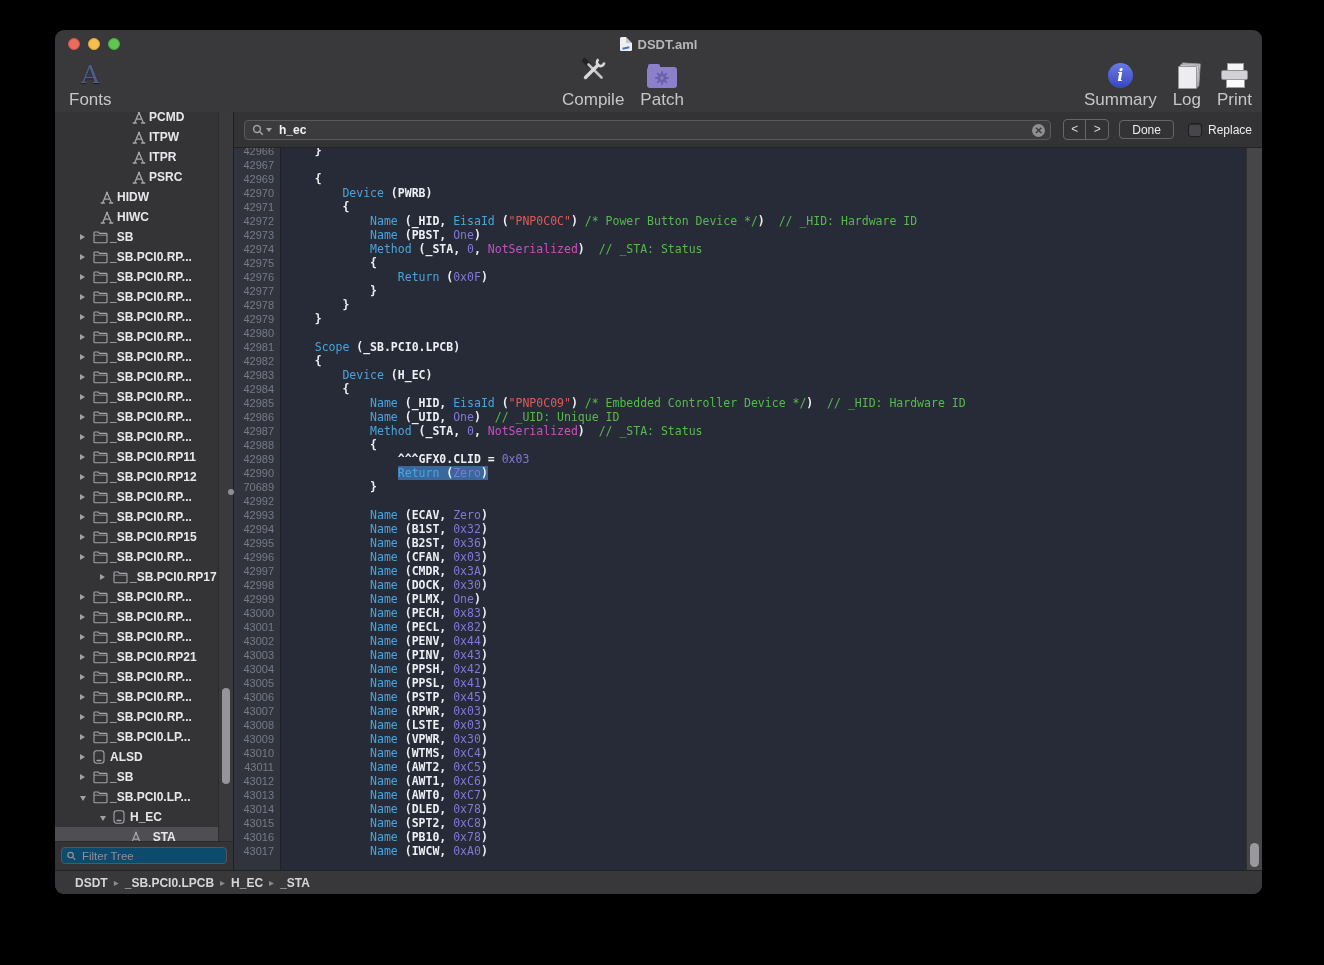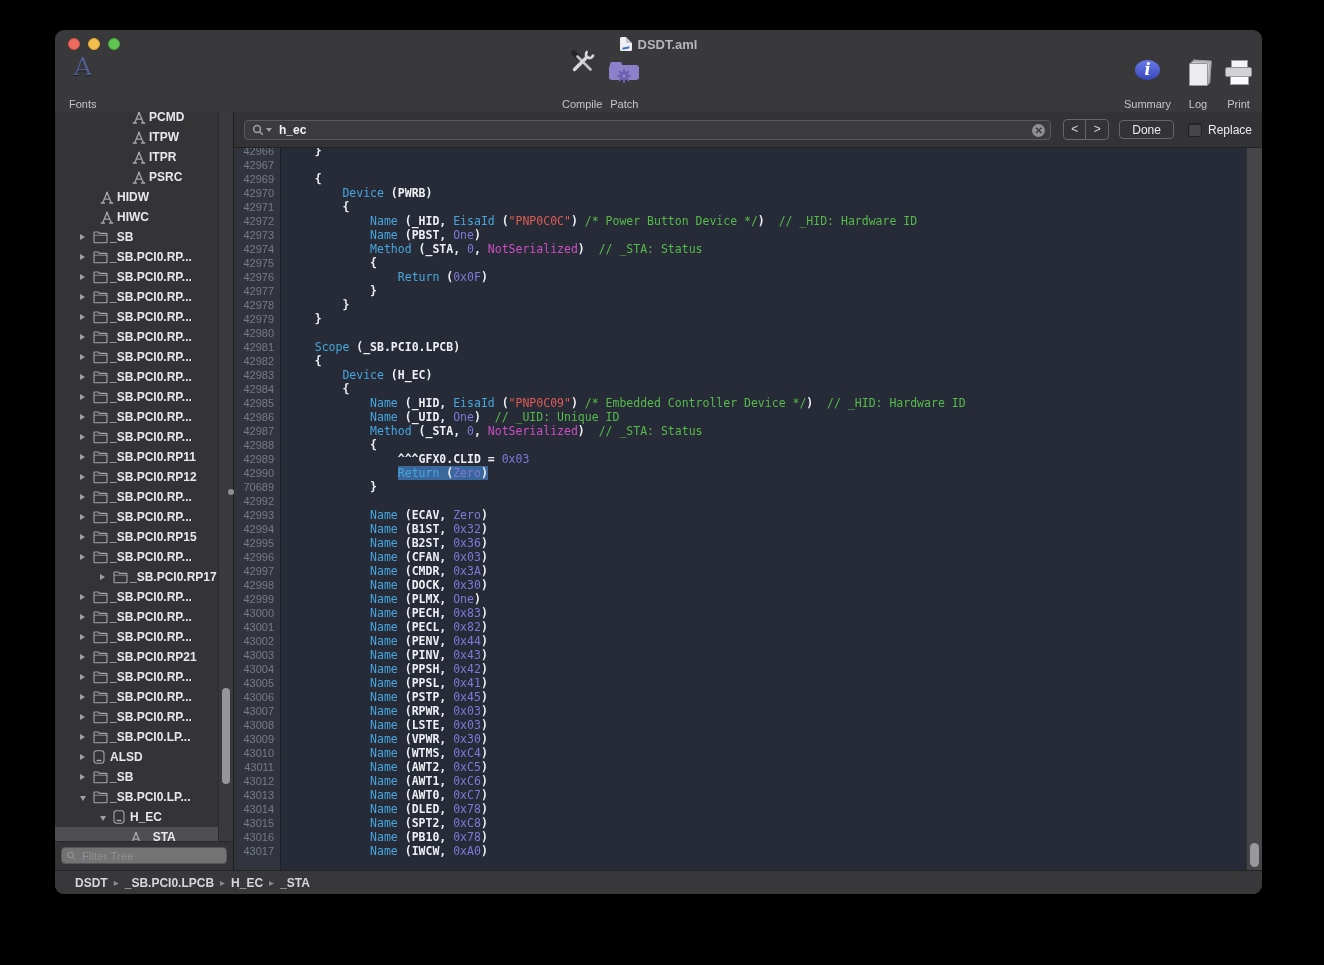--- a/index.html
+++ b/index.html
@@ -15,23 +15,23 @@
   .tl-zoom{background:#61c554;border:1px solid #4aa93c;box-sizing:border-box;}
   .title{position:absolute;left:0;right:0;top:0;height:28px;display:flex;align-items:center;justify-content:center;
     gap:6px;color:#b6b6ba;font-size:13px;font-weight:bold;}
   .doc-icon{width:12px;height:14px;background:#edeff3;border-radius:1.5px;position:relative;}
   .doc-icon:before{content:"";position:absolute;right:0;top:0;border:3px solid;border-color:#39393b #39393b #c5c8ce #c5c8ce;}
   .doc-icon:after{content:"";position:absolute;left:2px;top:6px;width:7px;height:4px;
     border-bottom:2px solid #4a72c4;transform:rotate(-12deg);}
   
   .toolbar{position:absolute;left:0;top:28px;right:0;height:54px;}
   .tbitem{display:flex;flex-direction:column;align-items:center;justify-content:flex-end;height:50px;}
-  .tbitem .lbl{font-size:11px;color:#c6c6ca;margin-top:18px;}
+  .tbitem .lbl{font-size:17px;color:#c6c6ca;margin-top:2px;}
   .tb-left{position:absolute;left:14px;top:2px;}
-  .tb-center{position:absolute;left:507px;top:2px;display:flex;gap:7px;}
+  .tb-center{position:absolute;left:507px;top:2px;display:flex;gap:16px;}
   .tb-right{position:absolute;right:10px;top:2px;display:flex;gap:16px;}
   .fonts-a{font-family:"DejaVu Serif",serif;font-size:25px;line-height:26px;color:#4e5d8c;
     text-shadow:0 1px 1px rgba(0,0,0,.5);}
   .patch-folder{width:30px;height:21px;background:#8d80ca;border-radius:3px;position:relative;margin-top:5px;}
   .patch-folder:before{content:"";position:absolute;left:1px;top:-3px;width:12px;height:5px;background:#8d80ca;
     border-radius:2px 2px 0 0;}
   .patch-folder svg{position:absolute;left:7px;top:2.5px;}
   .sum-circle{width:25px;height:25px;border-radius:50%;background:linear-gradient(#6b7ae8,#3746bd);
     display:flex;align-items:center;justify-content:center;}
   .sum-circle span{font-family:"DejaVu Serif",serif;font-style:italic;font-weight:bold;color:#fff;font-size:16px;line-height:16px;}
@@ -50,21 +50,21 @@
   .trow{height:20px;display:flex;align-items:center;font-size:12px;font-weight:bold;color:#e8e8ec;white-space:nowrap;}
   .trow.selected{background:#4e4e53;}
   .tri{width:13px;flex:0 0 13px;display:flex;align-items:center;}
   .tri.collapsed:before{content:"";border-left:5px solid #9fa0a4;border-top:3.5px solid transparent;border-bottom:3.5px solid transparent;}
   .tri.expanded:before{content:"";border-top:5px solid #9fa0a4;border-left:3.5px solid transparent;border-right:3.5px solid transparent;margin-top:2px;}
   .ticon{width:17px;flex:0 0 17px;display:flex;align-items:center;}
   .side-scroll{position:absolute;right:0;top:0;width:14px;bottom:28px;background:#3a3a3d;border-left:1px solid #2c2c2e;}
   .side-thumb{position:absolute;left:3px;width:8px;border-radius:4px;background:#95959a;top:576px;height:96px;}
   .divider-dot{position:absolute;left:173px;top:459px;width:6px;height:6px;border-radius:50%;background:#8e8e93;z-index:5;}
   .filter-wrap{position:absolute;left:0;right:0;bottom:0;height:28px;border-top:1px solid #2a2a2c;}
-  .filter-field{position:absolute;left:6px;right:6px;top:5px;height:17px;background:#737373;border:1px solid #56565a;
+  .filter-field{position:absolute;left:6px;right:6px;top:5px;height:17px;background:#0c4a6e;border:1px solid #56565a;
     border-radius:4px;display:flex;align-items:center;padding:0 5px;gap:4px;box-sizing:border-box;}
   .filter-field input{background:transparent;border:none;outline:none;color:#ececf0;font-size:11.5px;width:100%;
     font-family:"Liberation Sans",sans-serif;}
   .filter-field input::placeholder{color:#8f8f95;}
   
   .editor{position:absolute;left:179px;right:0;top:82px;bottom:24px;background:#333335;}
   .find-bar{position:absolute;left:0;right:0;top:0;height:36px;border-bottom:1px solid #232325;
     display:flex;align-items:center;padding:0 10px;box-sizing:border-box;}
   .find-field{flex:1;height:20px;background:#3b3b3e;border:1px solid #5a5a5e;border-radius:4px;position:relative;
     display:flex;align-items:center;padding:0 24px 0 7px;box-sizing:border-box;margin-right:12px;}

